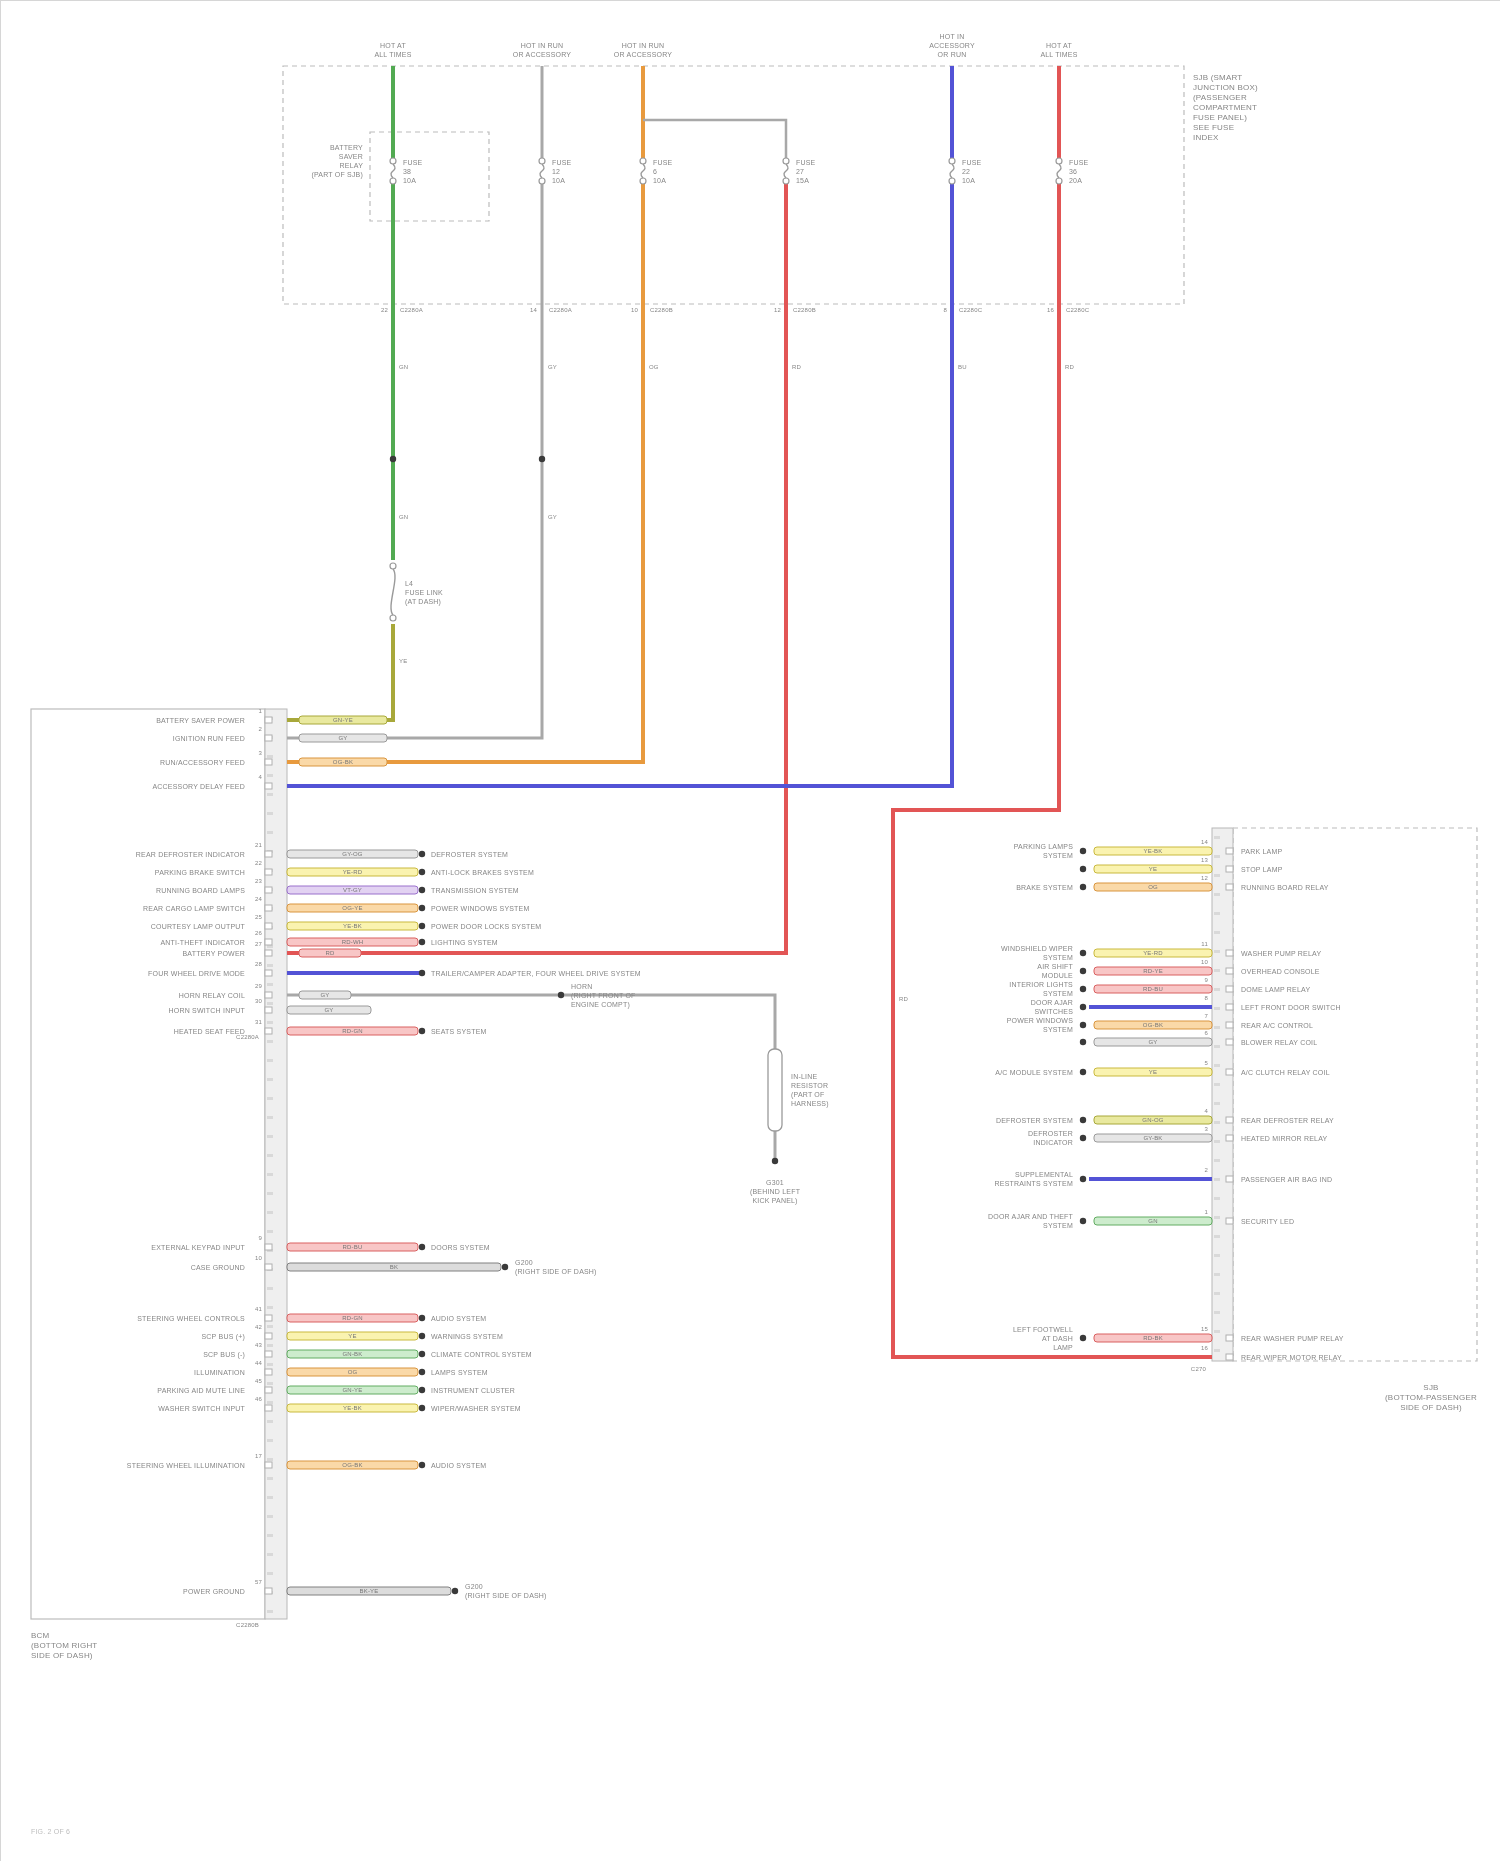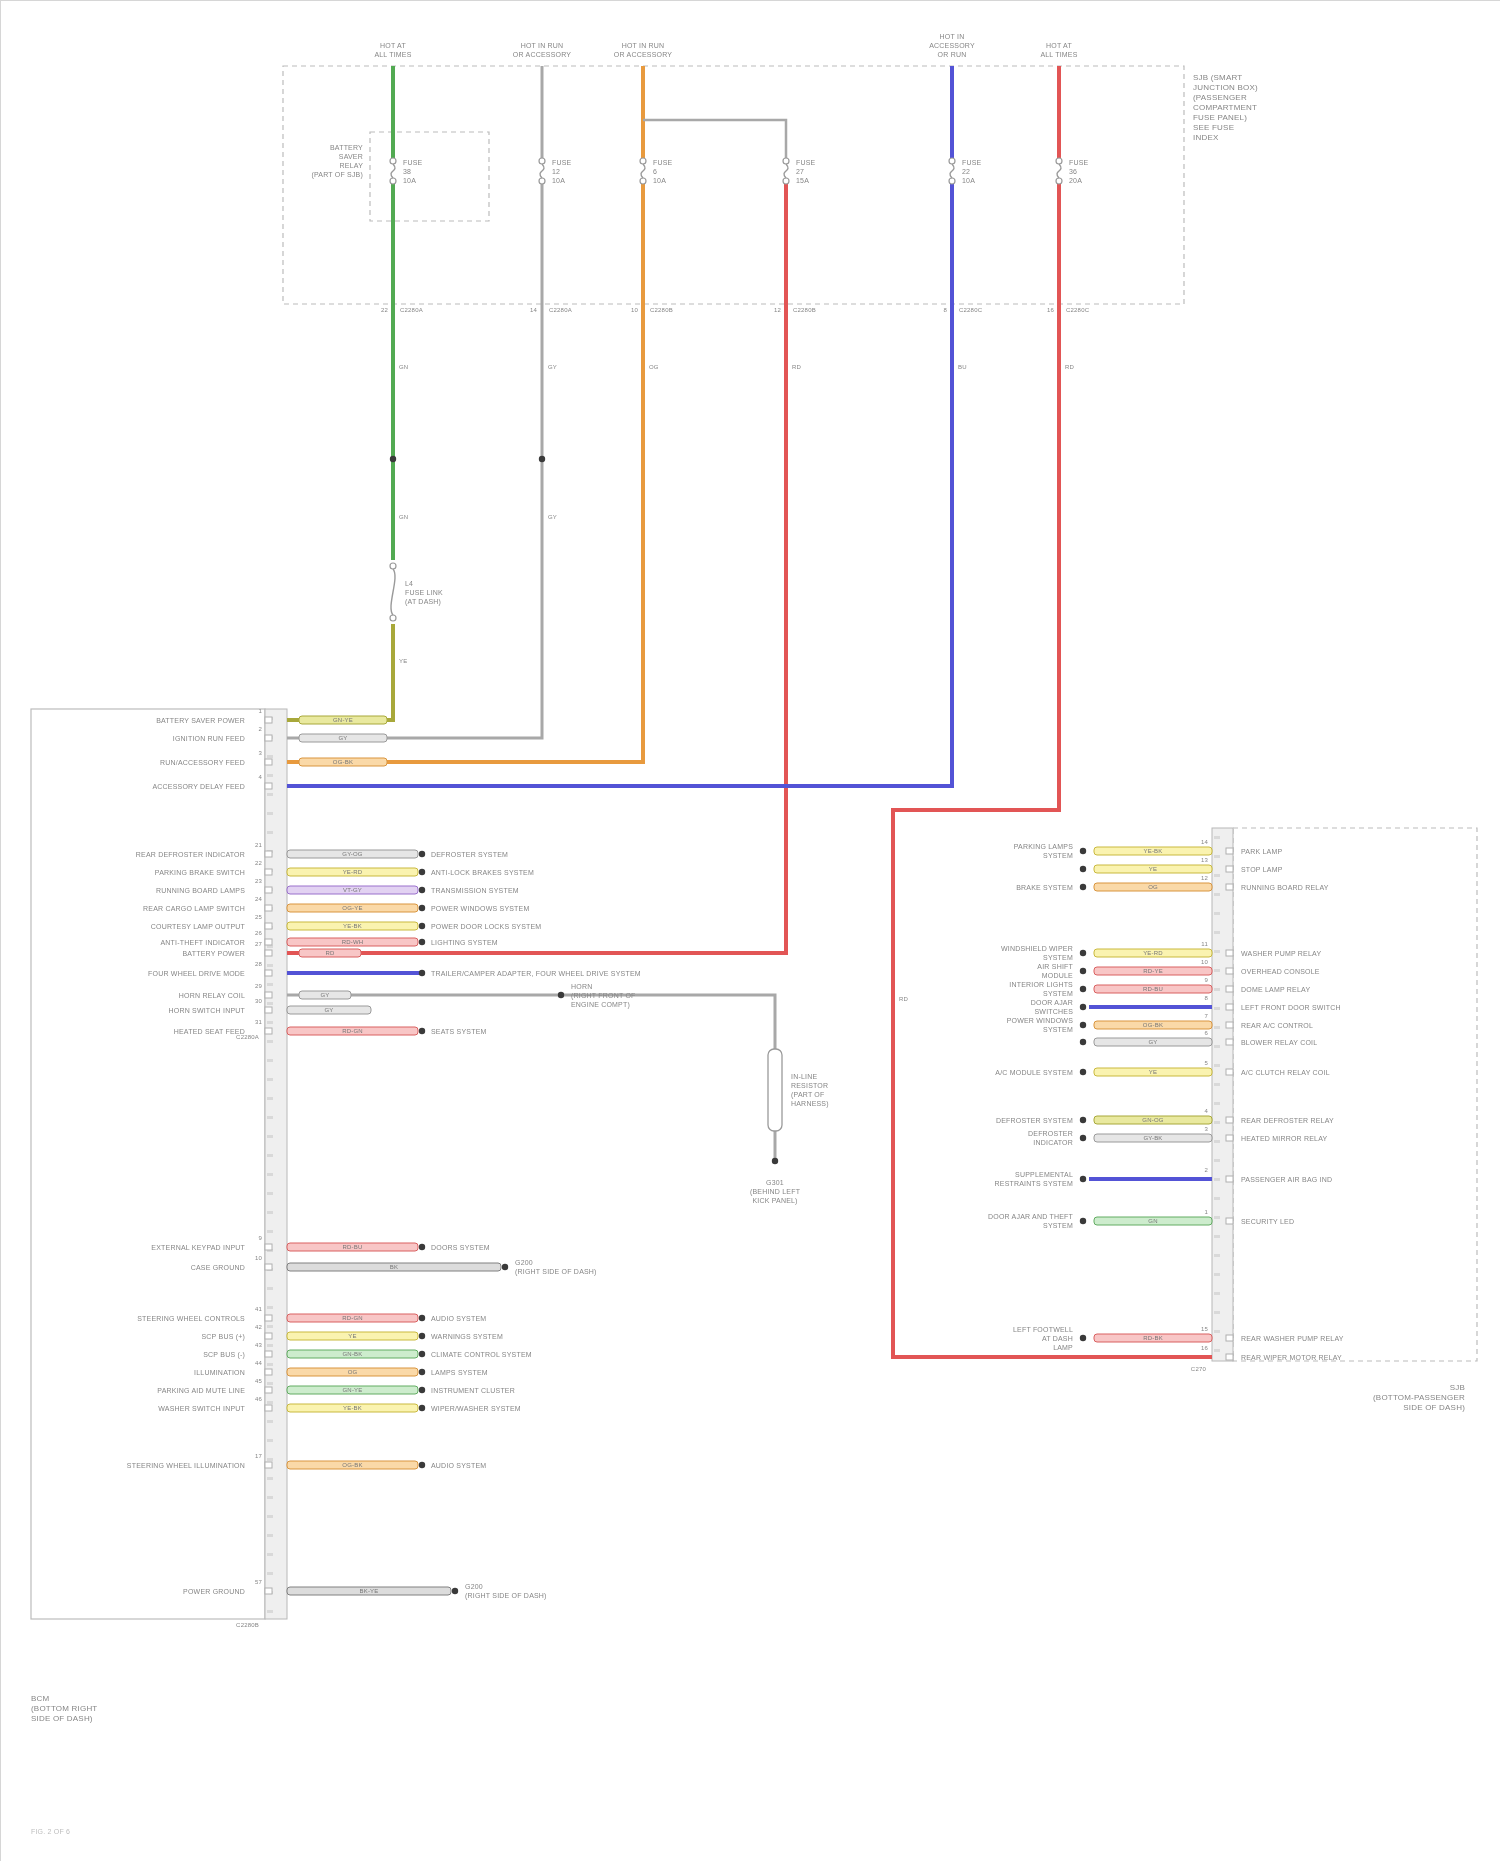--- a/index.html
+++ b/index.html
@@ -253,24 +253,24 @@
       <rect x="1225" y="1353" width="7" height="6" fill="#fff" stroke="#b0b0b0"></rect>
     </svg>
   <div id="labels">
     <div class="caption" style="left:1192px;top:72px">SJB (SMART
 JUNCTION BOX)
 (PASSENGER
 COMPARTMENT
 FUSE PANEL)
 SEE FUSE
 INDEX</div>
-    <div class="caption" style="left:30px;top:1693px">BCM
+    <div class="caption" style="left:30px;top:1630px">BCM
 (BOTTOM RIGHT
 SIDE OF DASH)</div>
-    <div class="caption" style="right:36px;top:1382px;text-align:right">SJB
+    <div class="caption" style="right:24px;top:1382px;text-align:center">SJB
 (BOTTOM-PASSENGER
 SIDE OF DASH)</div>
     <div class="caption" style="left:30px;top:1826px;font-size:7px;color:#bdbdbd">FIG. 2 OF 6</div>
   <div class="lb" style="font-size: 6px; line-height: 8px; color: rgb(119, 119, 119); top: 715px; left: 342px; transform: translateX(-50%); text-align: center;">GN-YE</div>
       <div class="lb" style="font-size: 6px; line-height: 8px; color: rgb(119, 119, 119); top: 733px; left: 342px; transform: translateX(-50%); text-align: center;">GY</div>
       <div class="lb" style="font-size: 6px; line-height: 8px; color: rgb(119, 119, 119); top: 757px; left: 342px; transform: translateX(-50%); text-align: center;">OG-BK</div>
       <div class="lb" style="font-size: 6px; line-height: 8px; color: rgb(119, 119, 119); top: 948px; left: 329px; transform: translateX(-50%); text-align: center;">RD</div>
       <div class="lb" style="font-size: 7px; line-height: 9px; top: 40px; left: 392px; transform: translateX(-50%); text-align: center;">HOT AT
 ALL TIMES</div>
       <div class="lb" style="font-size: 7px; line-height: 9px; top: 156.5px; left: 402px;">FUSE

